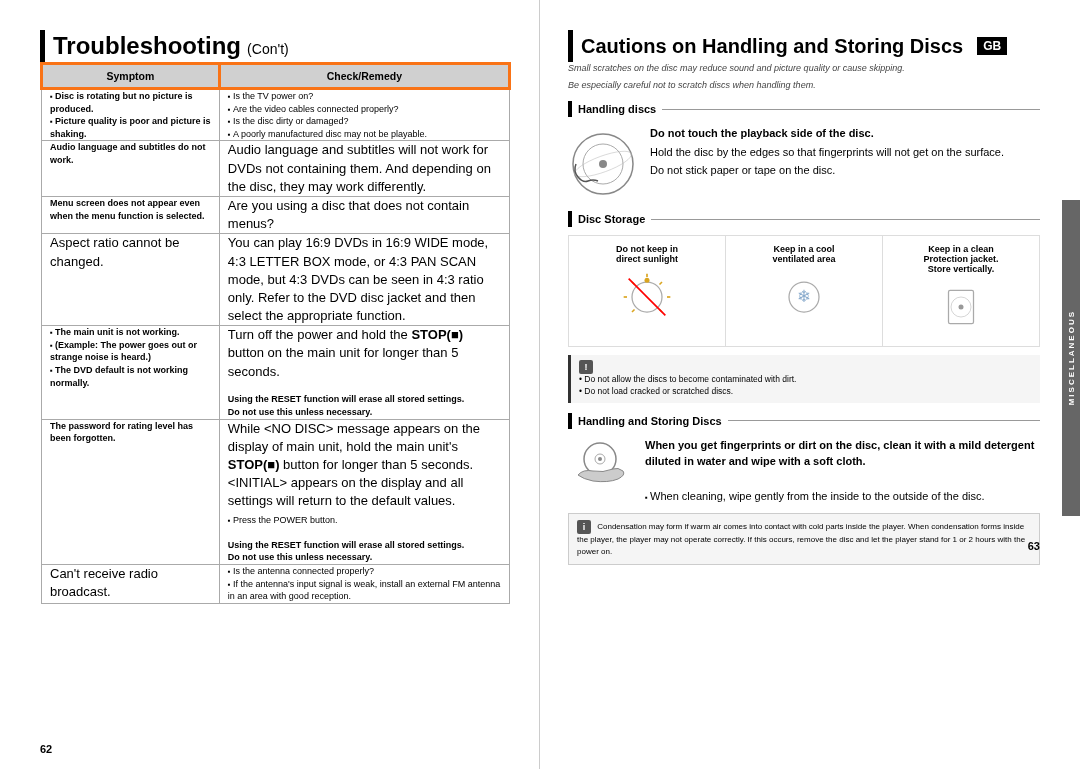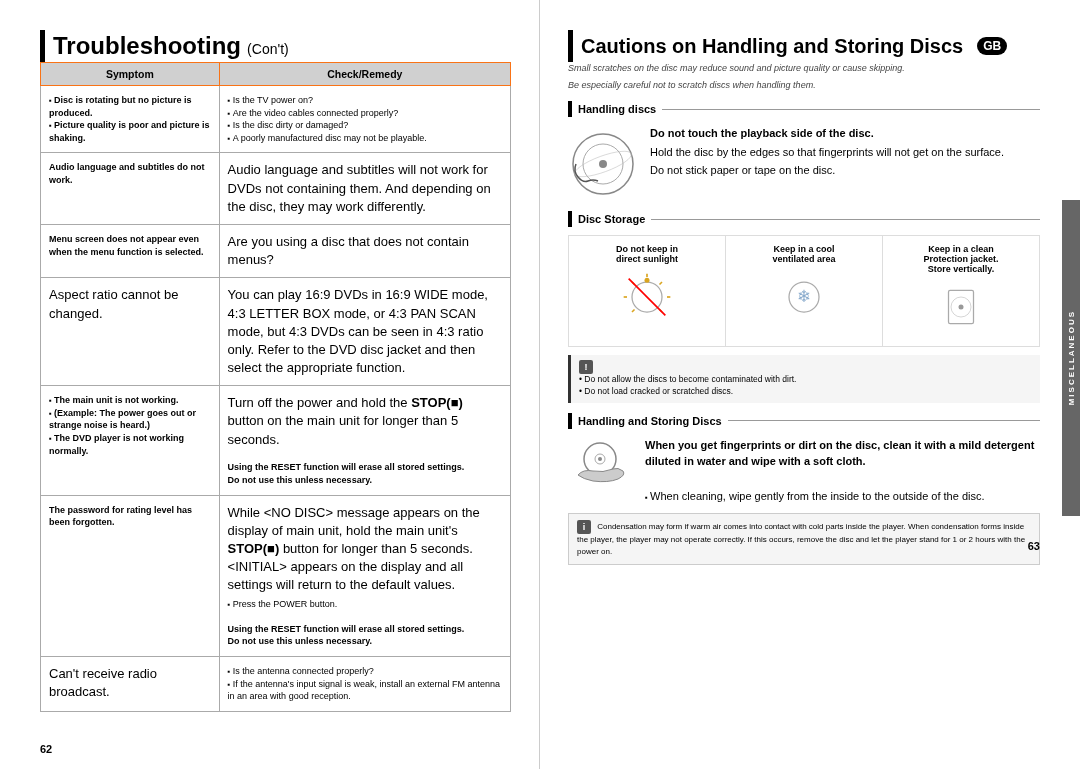--- a/index.html
+++ b/index.html
@@ -64,21 +64,20 @@
     }
 
     
     .gb-badge {
       background: #000;
       color: #fff;
       font-size: 12px;
       font-weight: bold;
       padding: 2px 6px;
       margin-left: 6px;
-      border-radius: 9px;
     }
 
     
     .subsection {
       display: flex;
       align-items: center;
       gap: 6px;
       margin-bottom: 8px;
       margin-top: 10px;
     }
@@ -99,29 +98,29 @@
     }
 
     
     .trouble-table {
       width: 100%;
       border-collapse: collapse;
       font-size: 9.5px;
     }
     .trouble-table th {
       background: #d0d0d0;
-      border: 1px solid #f97316;
+      border: 3px solid #f97316;
       padding: 5px 8px;
       font-size: 10.5px;
       font-weight: bold;
       text-align: center;
     }
     .trouble-table td {
       border: 1px solid #aaa;
-      padding: 8px 8px;
+      padding: 0 8px;
       vertical-align: top;
       font-size: 9px;
       line-height: 1.4;
     }
     .trouble-table td.symptom-col {
       width: 38%;
       font-size: 9px;
     }
     .trouble-table td.remedy-col {
       width: 62%;
@@ -308,21 +307,21 @@
         <td class="remedy-col">
           <span class="normal-text">You can play 16:9 DVDs in 16:9 WIDE mode, 4:3 LETTER BOX mode, or 4:3 PAN SCAN mode, but 4:3 DVDs can be seen in 4:3 ratio only. Refer to the DVD disc jacket and then select the appropriate function.</span>
         </td>
       </tr>
 
       <tr>
         <td class="symptom-col">
           <ul class="bullet-list">
             <li style="font-weight:bold;">The main unit is not working.</li>
             <li style="font-weight:bold;">(Example: The power goes out or strange noise is heard.)</li>
-            <li style="font-weight:bold;">The DVD player is not working normally.</li>
+            <li style="font-weight:bold;">The DVD default is not working normally.</li>
           </ul>
         </td>
         <td class="remedy-col">
           <p class="normal-text">Turn off the power and hold the <strong>STOP(■)</strong> button on the main unit for longer than 5 seconds.</p>
           <br>
           <p class="highlight-text">Using the RESET function will erase all stored settings.</p>
           <p class="highlight-text">Do not use this unless necessary.</p>
         </td>
       </tr>
 

